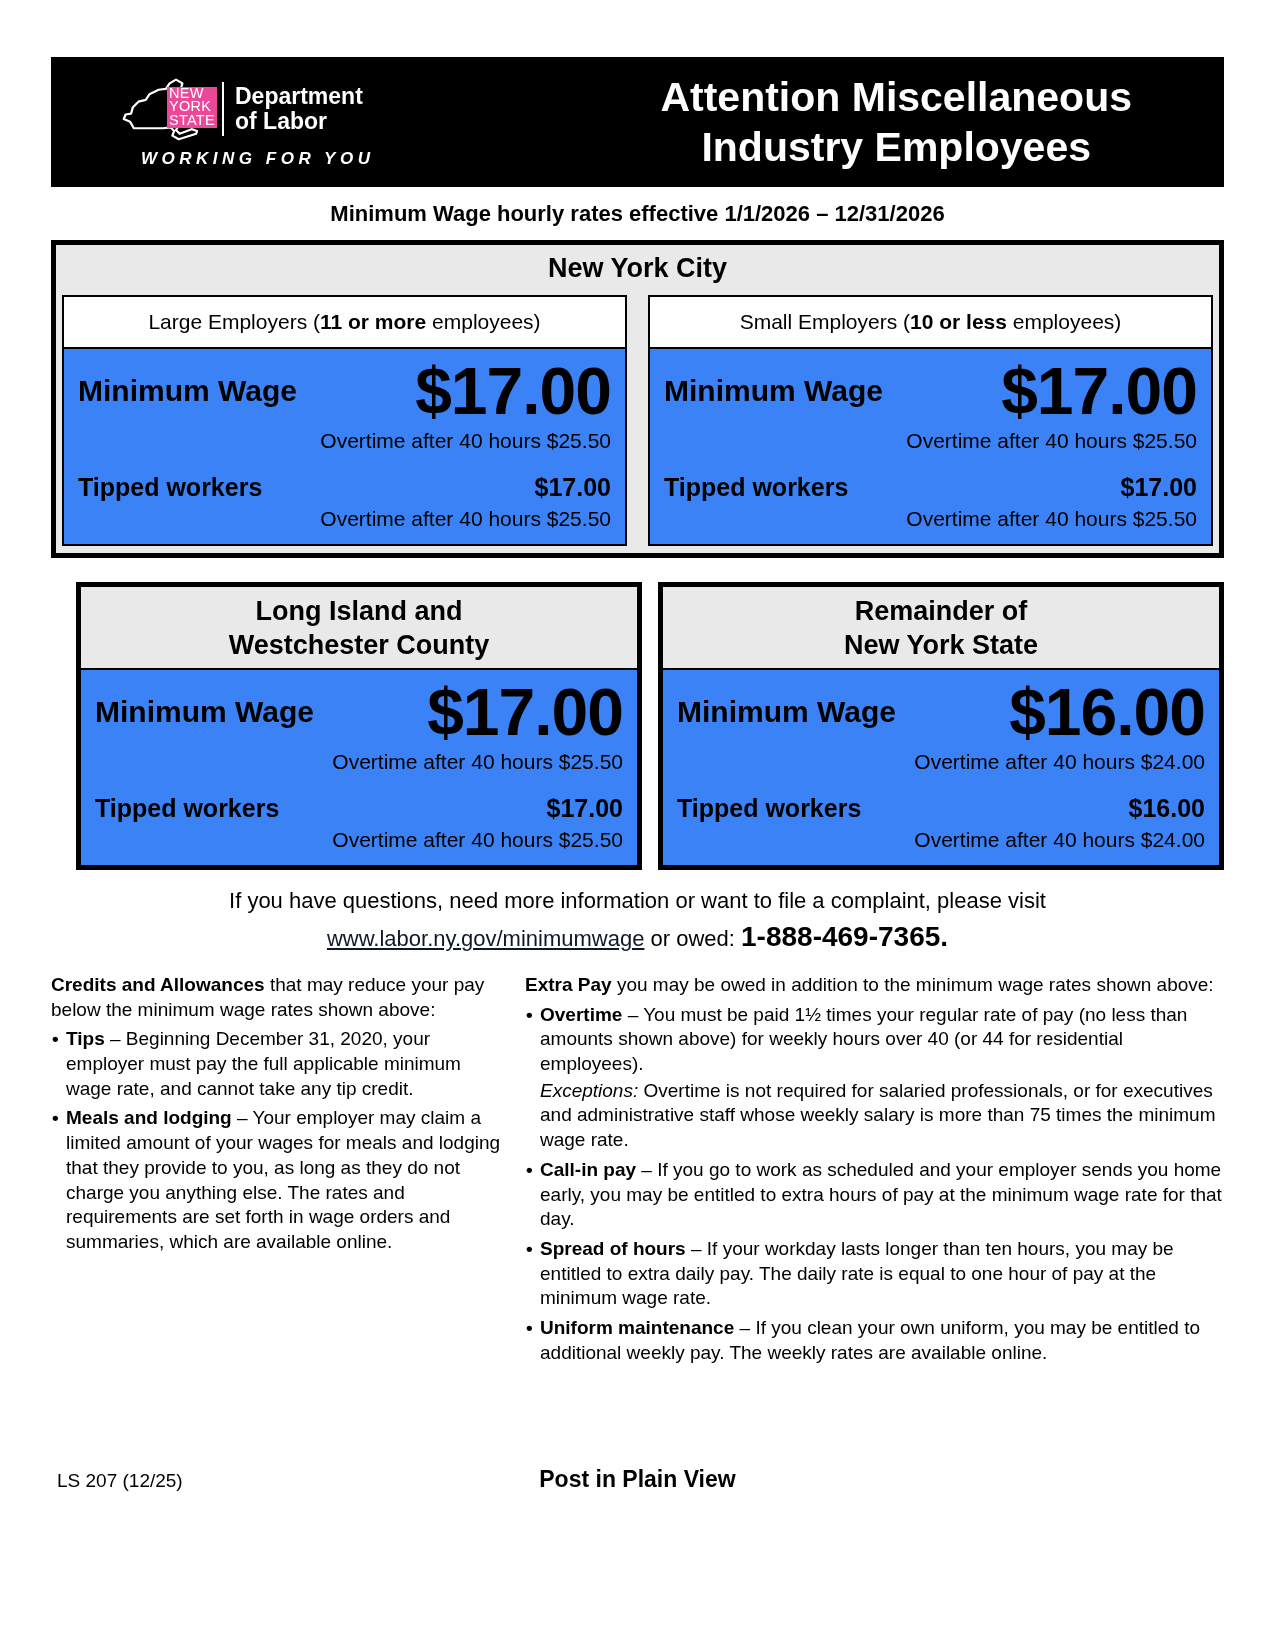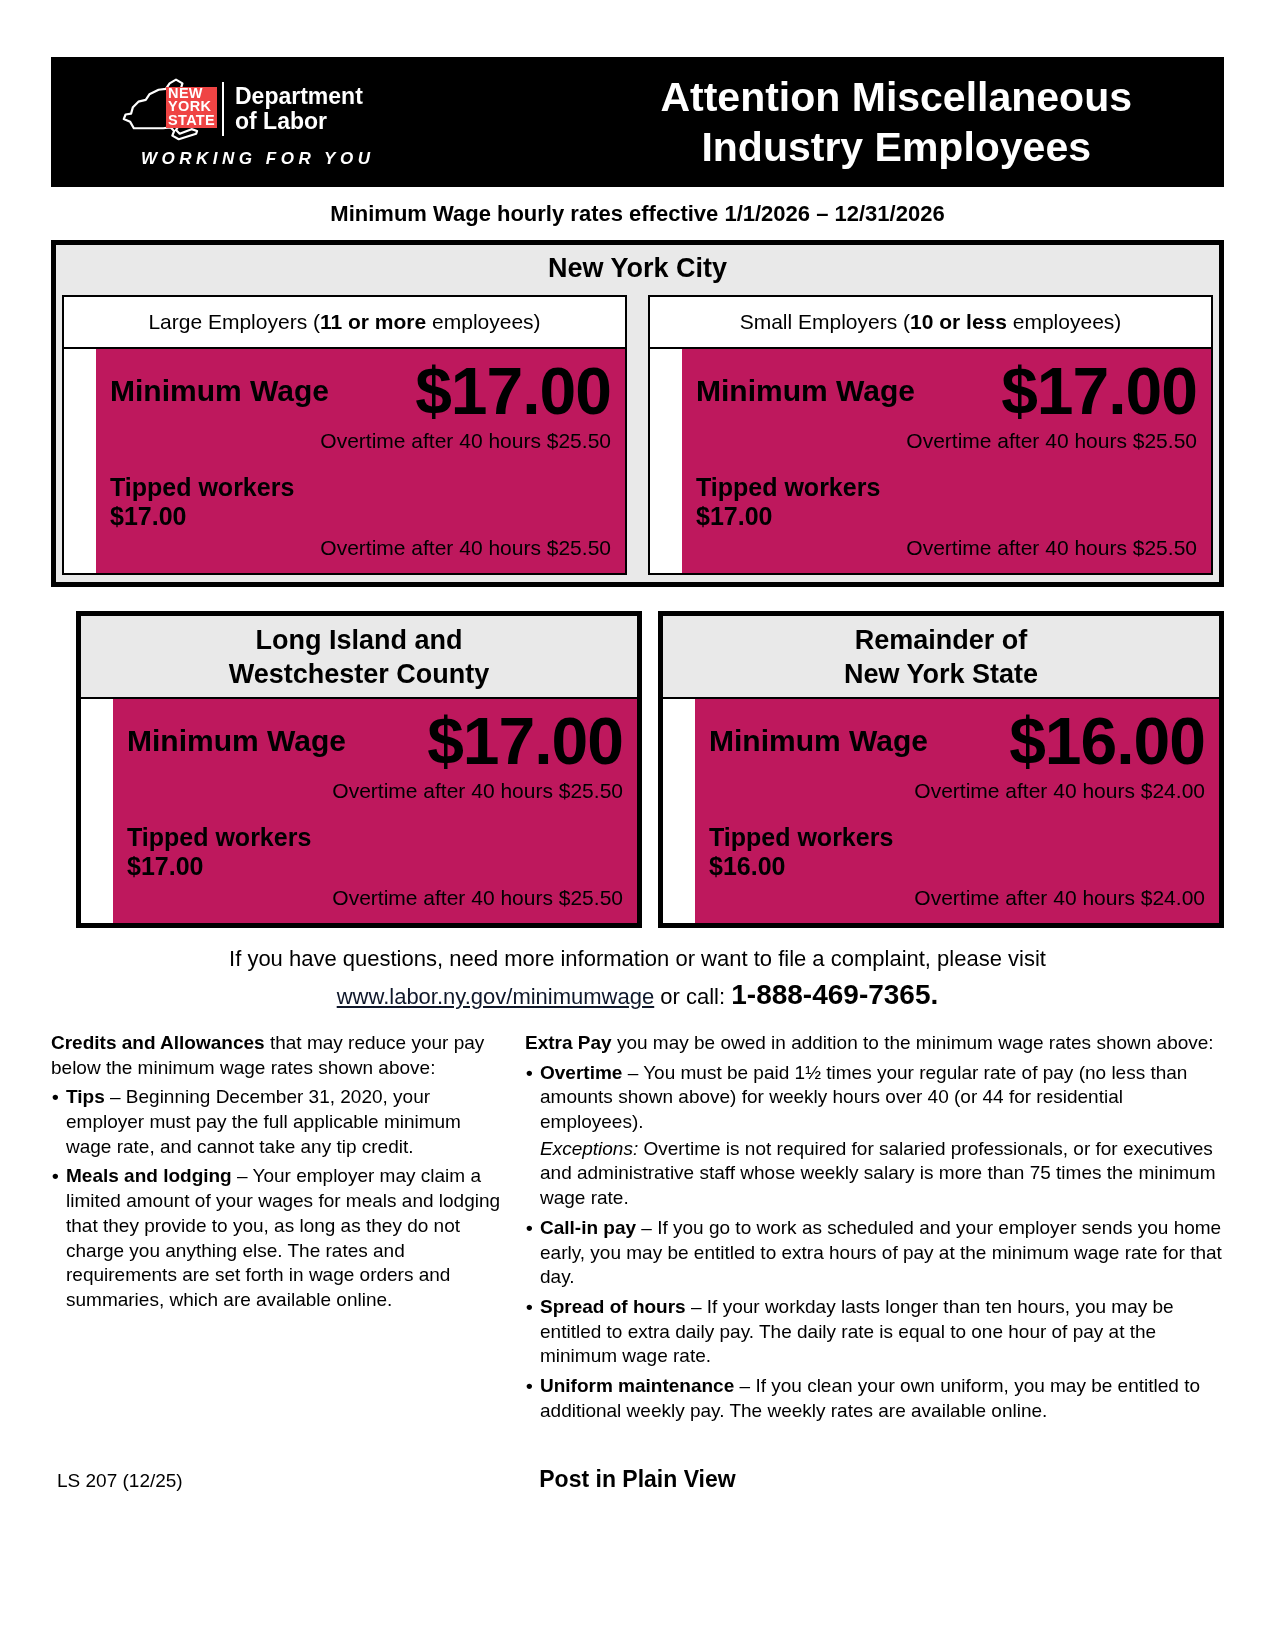--- a/index.html
+++ b/index.html
@@ -6,47 +6,47 @@
   .page { position:relative; width:1275px; height:1650px; background:#fff;
           font-family:"Liberation Sans", sans-serif; color:#000; overflow:hidden; }
   .content { padding:57px 51px 0 51px; }
 
   
   .header-bar { background:#000; color:#fff; height:130px; display:flex; align-items:center; }
   .logo { margin-left:66px; }
   .logo-row { display:flex; align-items:center; }
   .logo-mark { position:relative; width:96px; height:66px; flex:0 0 auto; }
   .logo-mark svg { position:absolute; left:0; top:0; }
-  .logo-nys { position:absolute; right:-4px; top:11px; font-weight:bold; font-size:14.5px;
-              line-height:0.95; letter-spacing:0.3px; background:#ef4444; padding:0 2px; }
+  .logo-nys { position:absolute; right:-4px; top:11px; font-weight:normal; font-size:14.5px;
+              line-height:0.95; letter-spacing:0.3px; background:#ec4899; padding:0 2px; }
   .logo-divider { width:2px; height:54px; background:#fff; margin:0 11px 0 9px; }
   .logo-dept { font-weight:bold; font-size:23px; line-height:1.07; }
   .logo-tagline { font-weight:bold; font-style:italic; font-size:17px; letter-spacing:4.5px;
                   margin-top:7px; margin-left:24px; white-space:nowrap; }
   .header-title { margin-left:auto; margin-right:92px; text-align:center;
                   font-weight:bold; font-size:41px; line-height:1.22; }
 
   
   .subtitle { text-align:center; font-weight:bold; font-size:22px; margin-top:14px; }
 
   
   .nyc-box { margin-top:13px; border:5px solid #000; background:#e9e9e9; }
   .nyc-band { text-align:center; font-weight:bold; font-size:27px; padding:8px 0 7px; }
   .nyc-cols { display:grid; grid-template-columns:1fr 1fr; gap:21px; padding:4px 6px 7px 6px; }
   .subbox { background:#fff; border:2px solid #000; }
   .employer-label { text-align:center; font-size:21px; padding:13px 4px; border-bottom:2px solid #000; }
   .employer-label b { font-weight:bold; }
 
   
-  .wage-body { padding:6px 14px 13px 14px; background:#be185d;margin-left:32px; }
+  .wage-body { padding:6px 14px 13px 14px; background:#3b82f6; }
   .wage-row { display:flex; justify-content:space-between; align-items:center; margin-top:3px; }
   .wage-label { font-weight:bold; font-size:30px; }
   .wage-big { font-weight:bold; font-size:66px; line-height:1.0; letter-spacing:-1px; }
   .overtime { text-align:right; font-size:21px; margin-top:5px; }
-  .tipped-row { display:flex; justify-content:space-between; align-items:baseline; margin-top:20px;flex-direction:column; }
+  .tipped-row { display:flex; justify-content:space-between; align-items:baseline; margin-top:20px; }
   .tipped-label, .tipped-amount { font-weight:bold; font-size:25px; }
 
   
   .regions { display:grid; grid-template-columns:1fr 1fr; gap:16px; margin-top:24px;padding-left:25px; }
   .region-box { border:5px solid #000; background:#fff; }
   .region-band { background:#e9e9e9; border-bottom:2px solid #000; text-align:center;
                  font-weight:bold; font-size:27px; line-height:1.26; padding:7px 0 6px; }
 
   
   .contact { text-align:center; margin-top:18px; font-size:22px; }
@@ -183,21 +183,21 @@
             <span class="tipped-amount">$16.00</span>
           </div>
           <div class="overtime">Overtime after 40 hours $24.00</div>
         </div>
       </section>
 
     </div>
 
     <div class="contact">
       <div>If you have questions, need more information or want to file a complaint, please visit</div>
-      <div class="contact-line2"><a>www.labor.ny.gov/minimumwage</a><span> or call: </span><span class="phone">1-888-469-7365.</span></div>
+      <div class="contact-line2"><a>www.labor.ny.gov/minimumwage</a><span> or owed: </span><span class="phone">1-888-469-7365.</span></div>
     </div>
 
     <div class="cols">
 
       <div class="col">
         <p class="intro"><span class="lead">Credits and Allowances</span><span> that may reduce your pay below the minimum wage rates shown above:</span></p>
         <ul>
           <li><span class="lead">Tips</span><span> – Beginning December 31, 2020, your employer must pay the full applicable minimum wage rate, and cannot take any tip credit.</span></li>
           <li><span class="lead">Meals and lodging</span><span> – Your employer may claim a limited amount of your wages for meals and lodging that they provide to you, as long as they do not charge you anything else. The rates and requirements are set forth in wage orders and summaries, which are available online.</span></li>
         </ul>

